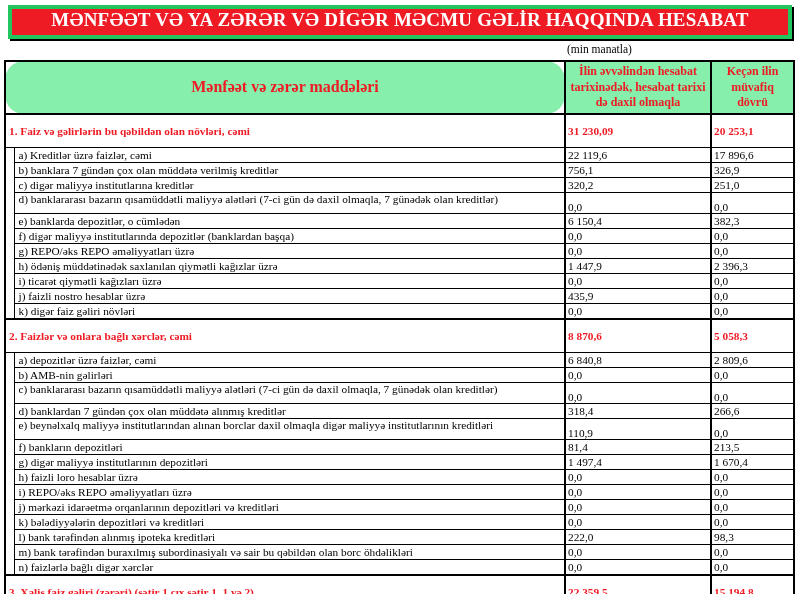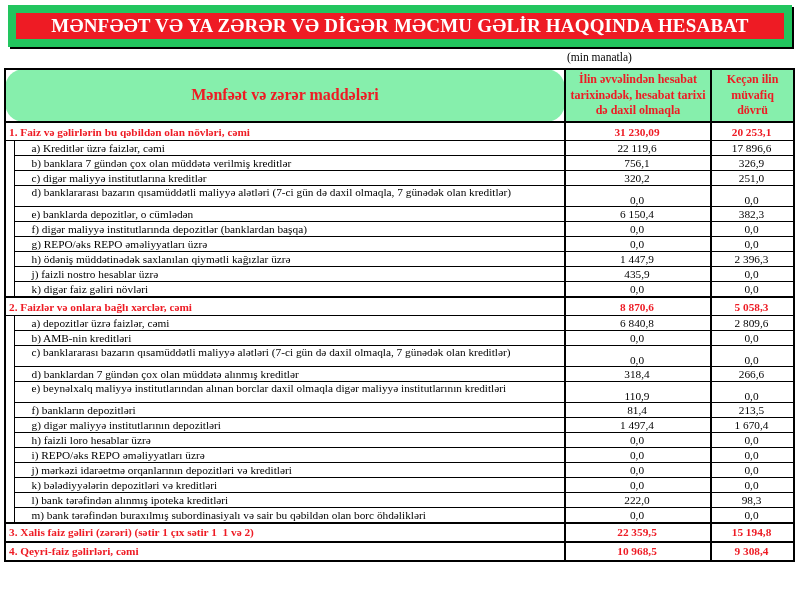--- a/index.html
+++ b/index.html
@@ -7,23 +7,23 @@
     width: 800px; height: 594px;
     overflow: hidden;
     background: #fff;
     font-family: "Liberation Serif", "DejaVu Serif", serif;
   }
   
   .banner {
     margin: 5px 8px 0 8px;
     height: 26px;
     background: #ee1b24;
-    border: 8px solid #22c55e;
+    border: 4px solid #22c55e;
     box-shadow: 2px 2px 0 #000;
-    display: flex; align-items: center; justify-content: center;
+    display: flex; justify-content: center;
   }
   .banner .title-text {
     color: #fff;
     font-weight: bold;
     font-size: 19px;
     letter-spacing: 0.2px;
     white-space: nowrap;
   }
   
   .unit-note {
@@ -58,28 +58,28 @@
 
   tbody td {
     border: 1px solid #000;
     font-size: 11.3px;
     color: #000;
     padding: 0 2px;
     overflow: hidden;
   }
   td.gap { border: none; padding: 0; }
   tr.h15 { height: 15px; }
-  tr.h16 { height: 19px; }
+  tr.h16 { height: 34px; }
   tr.tall { height: 21px; }
   tr.tall td.label { vertical-align: top; }
   tr.tall td.num   { vertical-align: bottom; }
 
-  td.label { white-space: pre; padding-left: 17px; }
+  td.label { white-space: pre; padding-left: 4px; }
   td.num {
-    text-align: center;
+    text-align: left;
     padding-right: 4px;
     border-left: 2px solid #000;
     white-space: nowrap;
   }
   td.num.v2 { border-right: 2px solid #000; margin-top: 38px; }
 
   tr.section td {
     color: #ee1b24;
     font-weight: bold;
     border-top: 2px solid #000;
@@ -158,20 +158,26 @@
         <td class="num v2">0,0</td>
       </tr>
       <tr class="h15">
         <td class="gap"></td>
         <td class="label">h) ödəniş müddətinədək saxlanılan qiymətli kağızlar üzrə</td>
         <td class="num v1">1 447,9</td>
         <td class="num v2">2 396,3</td>
       </tr>
       <tr class="h15">
         <td class="gap"></td>
+        <td class="label">i) ticarət qiymətli kağızları üzrə</td>
+        <td class="num v1">0,0</td>
+        <td class="num v2">0,0</td>
+      </tr>
+      <tr class="h15">
+        <td class="gap"></td>
         <td class="label">j) faizli nostro hesablar üzrə</td>
         <td class="num v1">435,9</td>
         <td class="num v2">0,0</td>
       </tr>
       <tr class="h15">
         <td class="gap"></td>
         <td class="label">k) digər faiz gəliri növləri</td>
         <td class="num v1">0,0</td>
         <td class="num v2">0,0</td>
       </tr>
@@ -181,21 +187,21 @@
         <td class="num v2">5 058,3</td>
       </tr>
       <tr class="h15">
         <td class="gap"></td>
         <td class="label">a) depozitlər üzrə faizlər, cəmi</td>
         <td class="num v1">6 840,8</td>
         <td class="num v2">2 809,6</td>
       </tr>
       <tr class="h15">
         <td class="gap"></td>
-        <td class="label">b) AMB-nin kreditləri</td>
+        <td class="label">b) AMB-nin gəlirləri</td>
         <td class="num v1">0,0</td>
         <td class="num v2">0,0</td>
       </tr>
       <tr class="tall">
         <td class="gap"></td>
         <td class="label">c) banklararası bazarın qısamüddətli maliyyə alətləri (7-ci gün də daxil olmaqla, 7 günədək olan kreditlər)</td>
         <td class="num v1">0,0</td>
         <td class="num v2">0,0</td>
       </tr>
       <tr class="h15">
@@ -251,20 +257,26 @@
         <td class="label">l) bank tərəfindən alınmış ipoteka kreditləri</td>
         <td class="num v1">222,0</td>
         <td class="num v2">98,3</td>
       </tr>
       <tr class="h15">
         <td class="gap"></td>
         <td class="label">m) bank tərəfindən buraxılmış subordinasiyalı və sair bu qəbildən olan borc öhdəlikləri</td>
         <td class="num v1">0,0</td>
         <td class="num v2">0,0</td>
       </tr>
+      <tr class="h15">
+        <td class="gap"></td>
+        <td class="label">n) faizlərlə bağlı digər xərclər</td>
+        <td class="num v1">0,0</td>
+        <td class="num v2">0,0</td>
+      </tr>
       <tr class="section h16">
         <td class="label" colspan="2">3. Xalis faiz gəliri (zərəri) (sətir 1 çıx sətir 1  1 və 2)</td>
         <td class="num v1">22 359,5</td>
         <td class="num v2">15 194,8</td>
       </tr>
       <tr class="section h16">
         <td class="label" colspan="2">4. Qeyri-faiz gəlirləri, cəmi</td>
         <td class="num v1">10 968,5</td>
         <td class="num v2">9 308,4</td>
       </tr>

